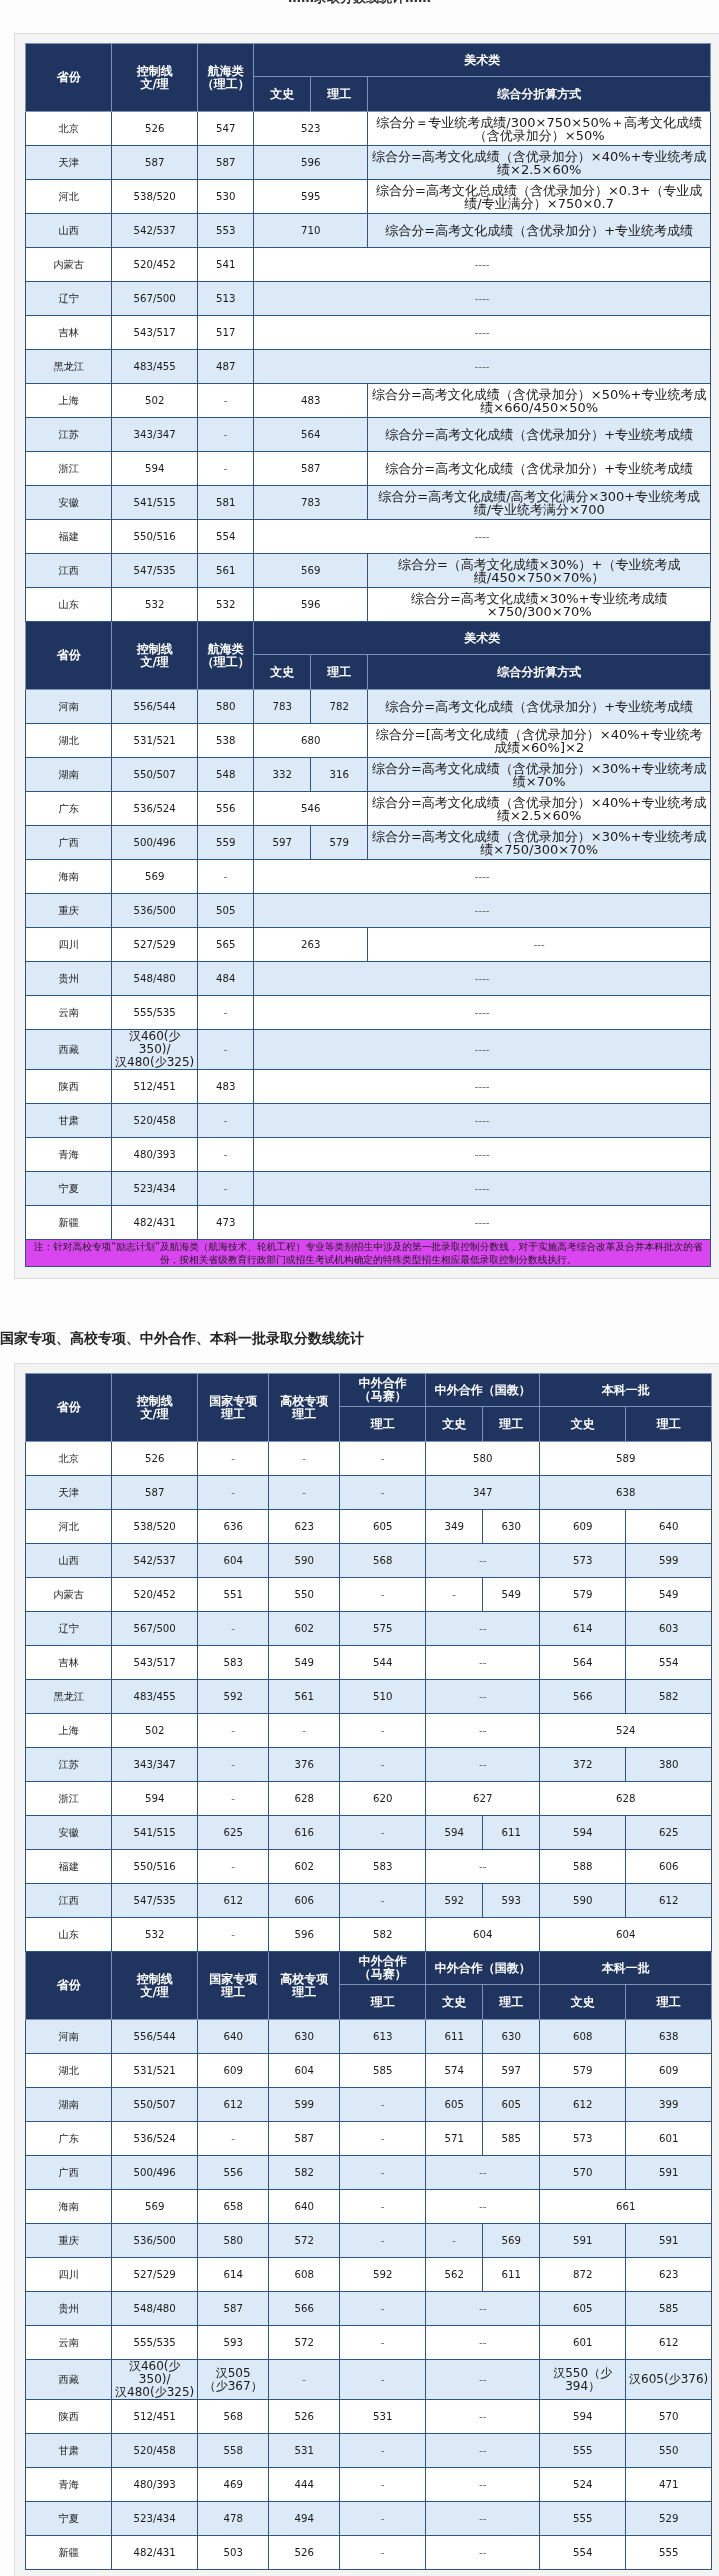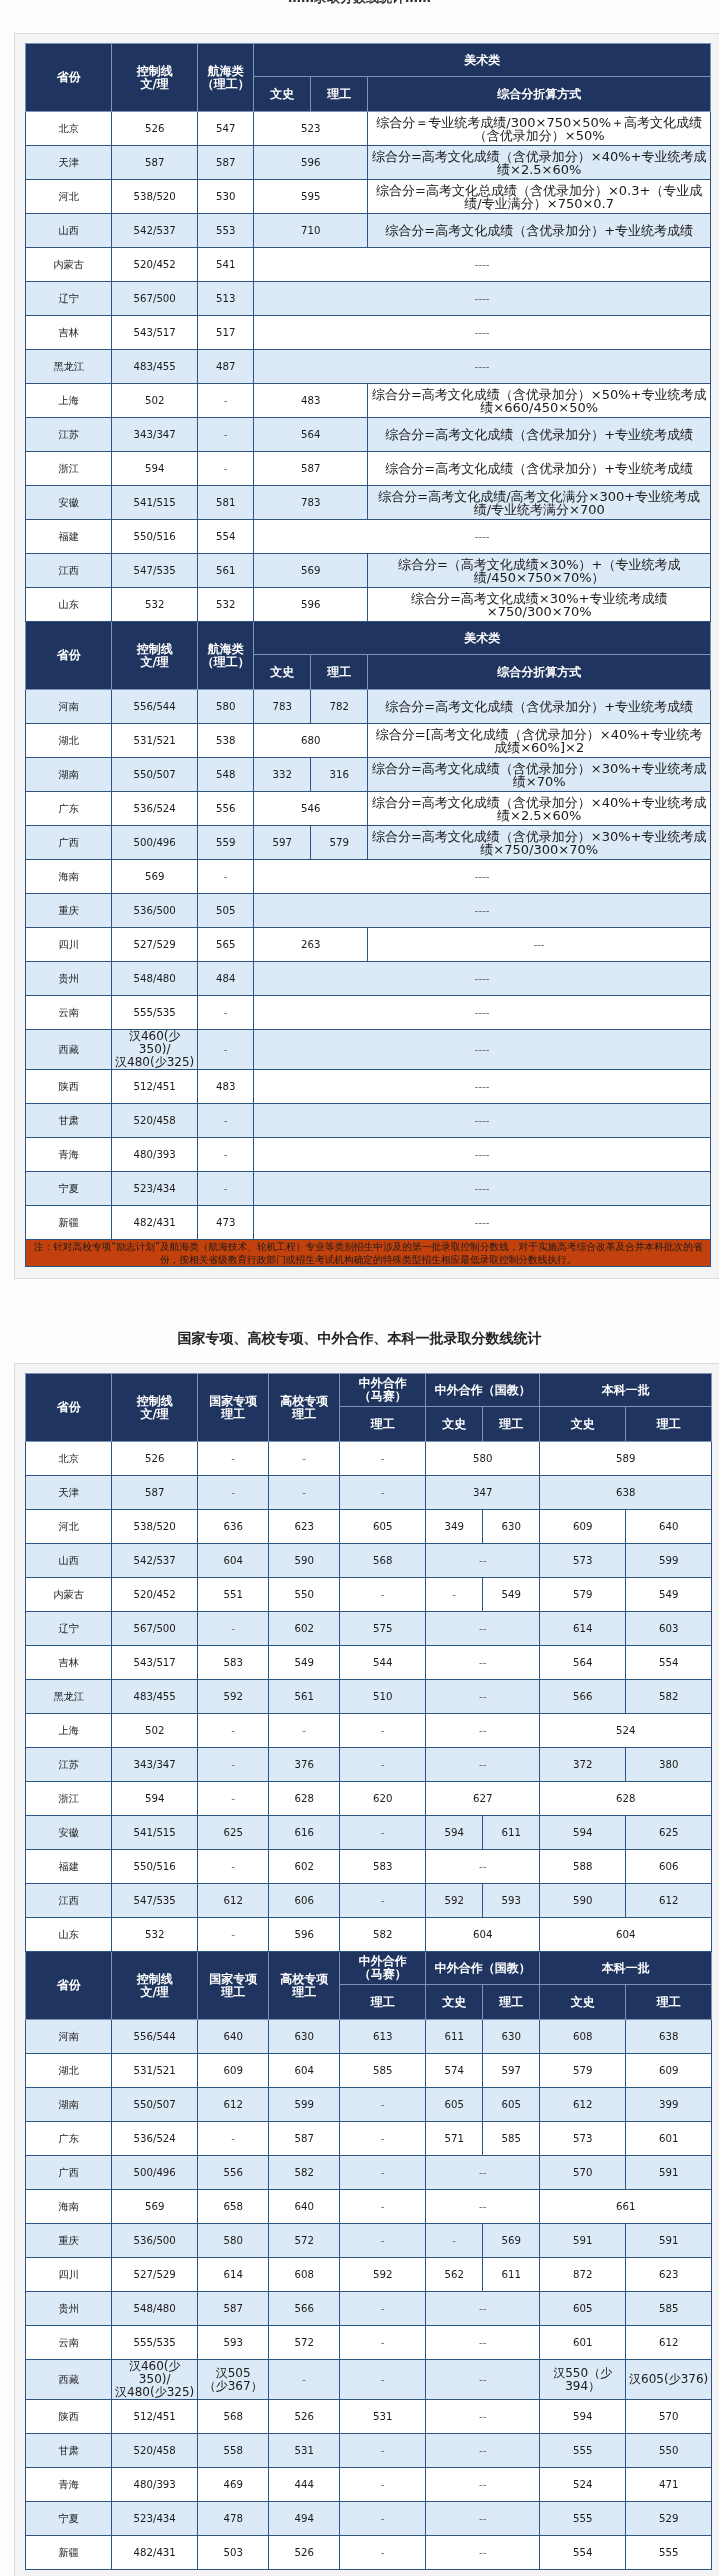--- a/index.html
+++ b/index.html
@@ -42,25 +42,25 @@
     border-color: #7d93b8;
   }
   tr.body-row { height: 34px; }
   tr.alt td { background: #dce9f6; }
   tr.head-a { height: 33px; }
   tr.head-b { height: 35px; }
   td.formula { font-size: 13px; line-height: 12px; padding: 0 0.9px; }
   td.dash { color: #666; }
   td.note {
     text-align: left; font-size: 9.7px; line-height: 15.7px; padding: 11px 0.9px 16.6px 0.9px;
-    background: #c2410c;
+    background: #d946ef;
   }
   .section-title {
     position: absolute; left: 0; width: 719px; top: 1330px;
-    text-align: center; font-size: 14px; font-weight: bold; color: #222;
+    text-align: left; font-size: 14px; font-weight: bold; color: #222;
   }
   .small { font-size: 12px; line-height: 12px; }
 </style>
 </head>
 <body>
 
 <div class="top-title">……录取分数线统计……</div>
 
 <div class="panel panel1">
   <table class="grid">

